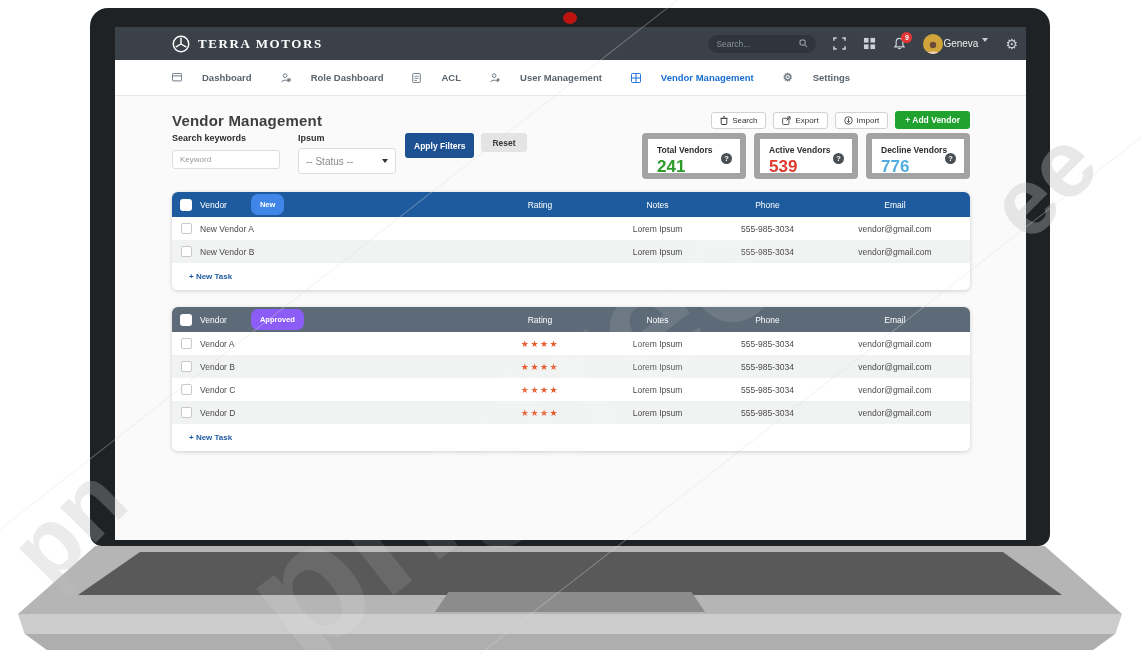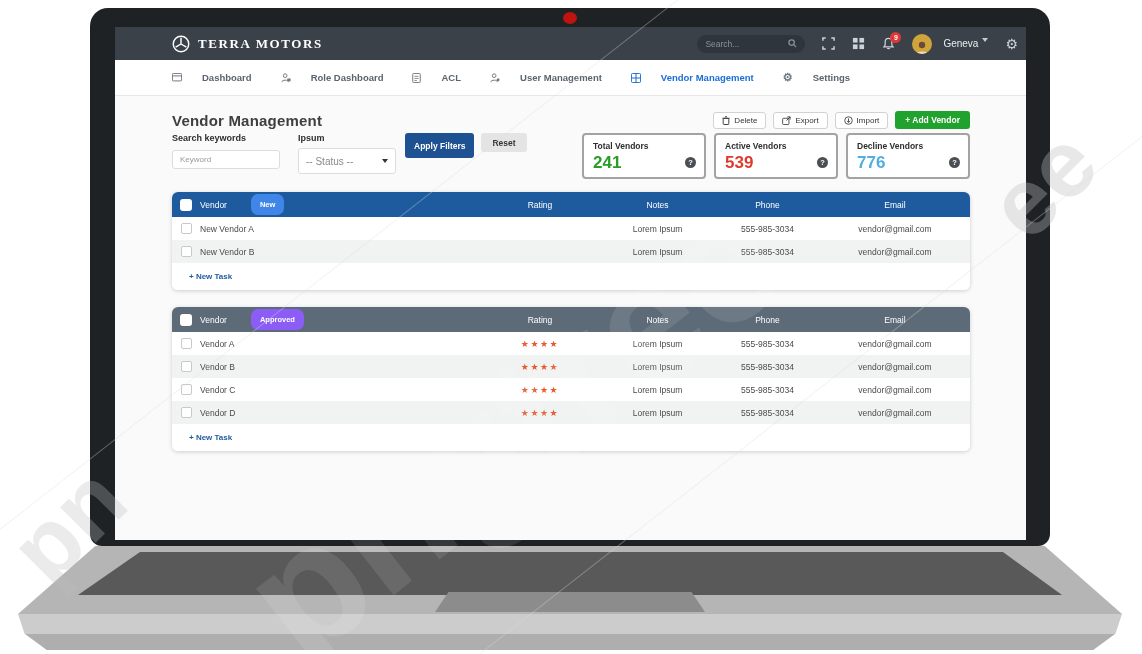--- a/index.html
+++ b/index.html
@@ -45,21 +45,21 @@
                display:flex; align-items:center; padding:0 8px; }
   .tb-search input { flex:1; background:transparent; border:none; outline:none; color:#cfd4da; font-size:8.5px; width:70px; font-family:"Liberation Sans",sans-serif; }
   .tb-search input::placeholder { color:#8a9199; }
   .tb-icon { margin-left:17px; display:flex; align-items:center; color:#cdd2d7; cursor:pointer; }
   .bell-wrap { position:relative; }
   .nbadge { position:absolute; top:-5px; right:-6px; min-width:11px; height:11px; padding:0 2px;
             border-radius:6px; background:#e23636; color:#fff; font-size:7px; display:flex;
             align-items:center; justify-content:center; font-weight:bold; }
   .avatar { margin-left:17px; width:20px; height:20px; border-radius:50%; background:#cfa43a; overflow:hidden;
             display:flex; align-items:flex-end; justify-content:center; }
-  .username { margin-left:11px; color:#eceef0; font-size:10px; display:flex; align-items:flex-start; gap:4px; }
+  .username { margin-left:0; color:#eceef0; font-size:10px; display:flex; align-items:flex-start; gap:4px; }
   .chev { width:0; height:0; border-left:3.5px solid transparent; border-right:3.5px solid transparent; border-top:4px solid #c6cbd0; }
   .gear-glyph { font-size:14px; color:#ccd1d6; line-height:1; }
 
   
   .navbar { height:36px; background:#fff; border-bottom:1px solid #e7e7e7; display:flex; align-items:center;
             gap:29px; padding:0 57px; }
   .nav-item { display:flex; align-items:center; gap:20px; font-size:9.5px; color:#5a646e; font-weight:bold; cursor:pointer; }
   .nav-item svg, .nav-item .gear-glyph { color:#717b85; }
   .nav-item .gear-glyph { font-size:11px; }
   .nav-item.active, .nav-item.active svg { color:#1a6fd4; }
@@ -82,21 +82,21 @@
   .status-group { margin-left:18px; }
   .select-box { width:98px; height:26px; border:1px solid #ddd; border-radius:3px; background:#fff;
                 font-size:10px; color:#8a8a8a; padding:0 7px; display:flex; align-items:center; cursor:pointer; }
   .select-box .chev { margin-left:auto; border-top-color:#333; }
   .btn-apply { margin-left:9px; height:25px; padding:0 9px; background:#1d5191; color:#fff; border:none;
                border-radius:3px; font-size:8.5px; font-weight:bold; cursor:pointer; }
   .btn-reset { margin-left:7px; height:19px; padding:0 11px; background:#e4e4e4; color:#333; border:none;
                border-radius:3px; font-size:8.5px; font-weight:bold; cursor:pointer; }
 
   .stats { margin-left:auto; display:flex; gap:8px; }
-  .stat-card { width:124px; height:46px; background:#fff; border:2px solid #a3a3a3; border-radius:4px;
+  .stat-card { width:104px; height:46px; background:#fff; border:6px solid #a3a3a3; border-radius:4px;
                padding:6px 9px; position:relative; }
   .stat-label { font-size:8.5px; color:#2e2e2e; font-weight:bold; }
   .stat-value { font-size:17px; margin-top:2px; font-weight:bold; }
   .stat-value.green { color:#2a9c27; } .stat-value.red { color:#e03a2f; } .stat-value.blue { color:#52aee0; }
   .help-dot { position:absolute; right:8px; bottom:9px; width:11px; height:11px; border-radius:50%;
               background:#4a4f55; color:#fff; font-size:7.5px; font-weight:bold; text-align:center;
               line-height:11px; cursor:pointer; }
 
   
   .vtable { margin-top:13px; border-radius:6px; box-shadow:0 1px 4px rgba(0,0,0,.18); overflow:hidden; background:#fff; }
@@ -248,21 +248,21 @@
     <div class="content">
 
       <div class="page-head">
         <div class="page-title">Vendor Management</div>
         <div class="actions">
           <button class="btn-sm">
             <svg width="8" height="9" viewBox="0 0 8 9">
               <rect x="1.2" y="2.3" width="5.6" height="6.2" rx="0.8" fill="none" stroke="#444" stroke-width="1"></rect>
               <path d="M0.3 2.3 H7.7 M3 0.8 H5" stroke="#444" stroke-width="1"></path>
             </svg>
-            <span>Delete</span>
+            <span>Search</span>
           </button>
           <button class="btn-sm">
             <svg width="9" height="9" viewBox="0 0 10 10">
               <rect x="0.7" y="2.5" width="7" height="7" rx="1" fill="none" stroke="#444" stroke-width="1"></rect>
               <path d="M5 5 L9 1 M6 1 H9 V4" stroke="#444" stroke-width="1.1" fill="none"></path>
             </svg>
             <span>Export</span>
           </button>
           <button class="btn-sm">
             <svg width="9" height="9" viewBox="0 0 10 10">

